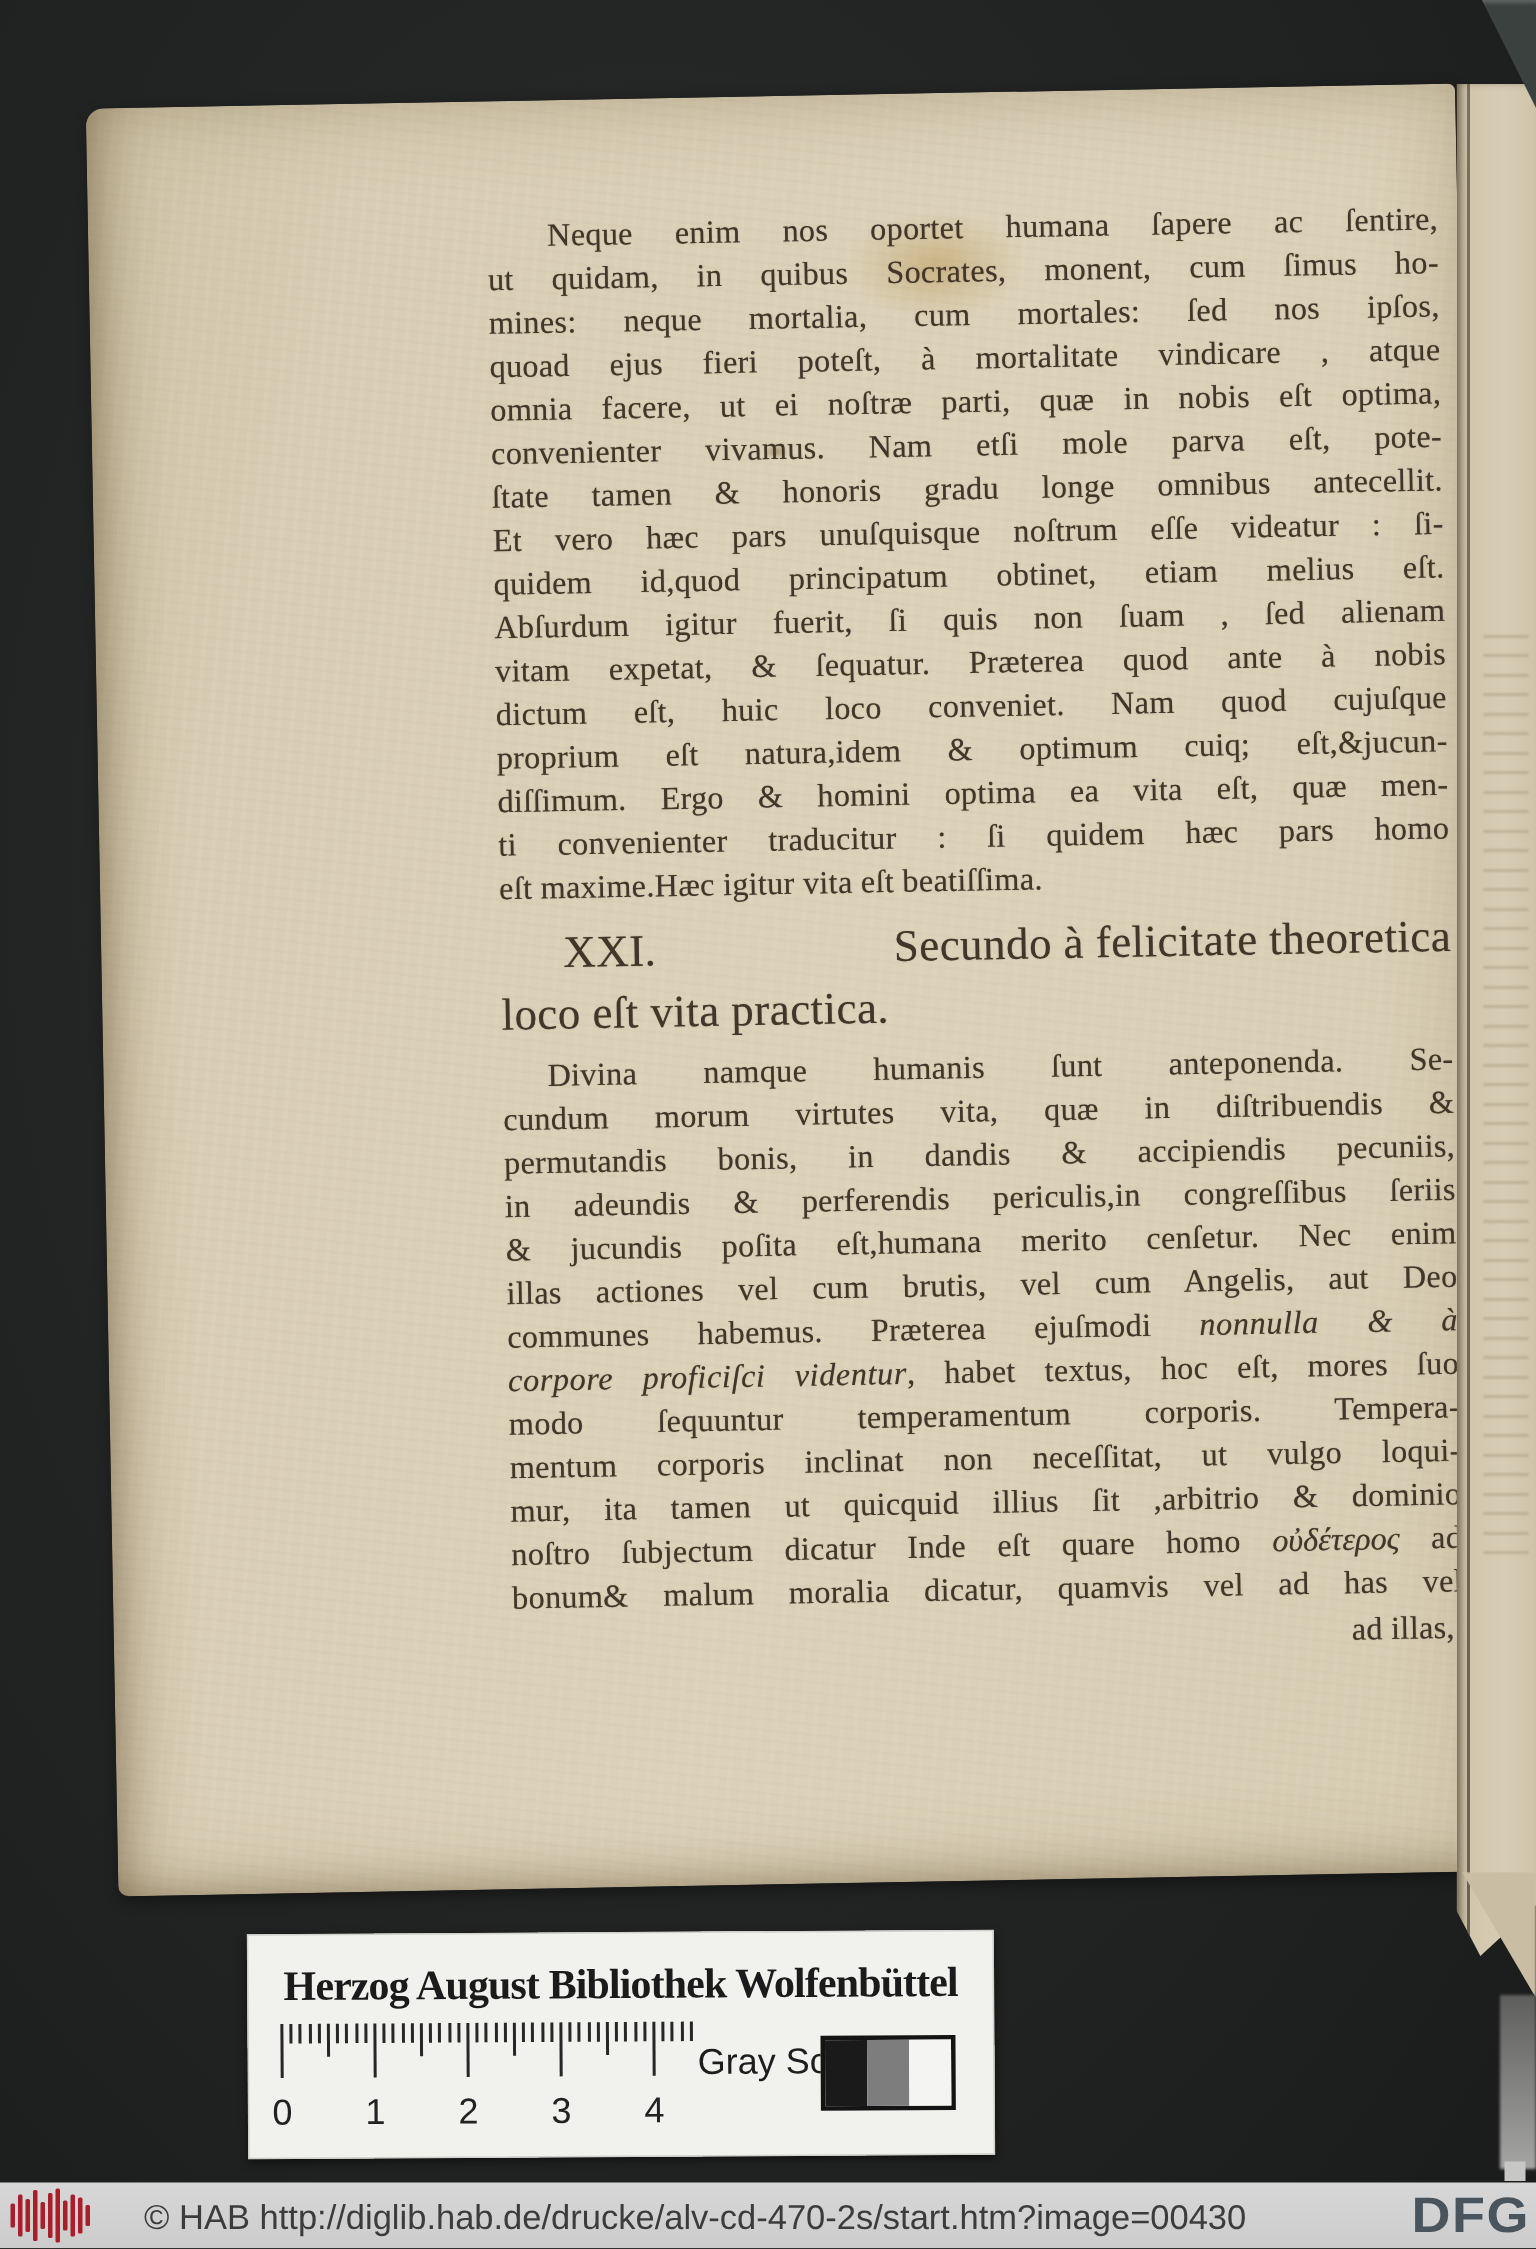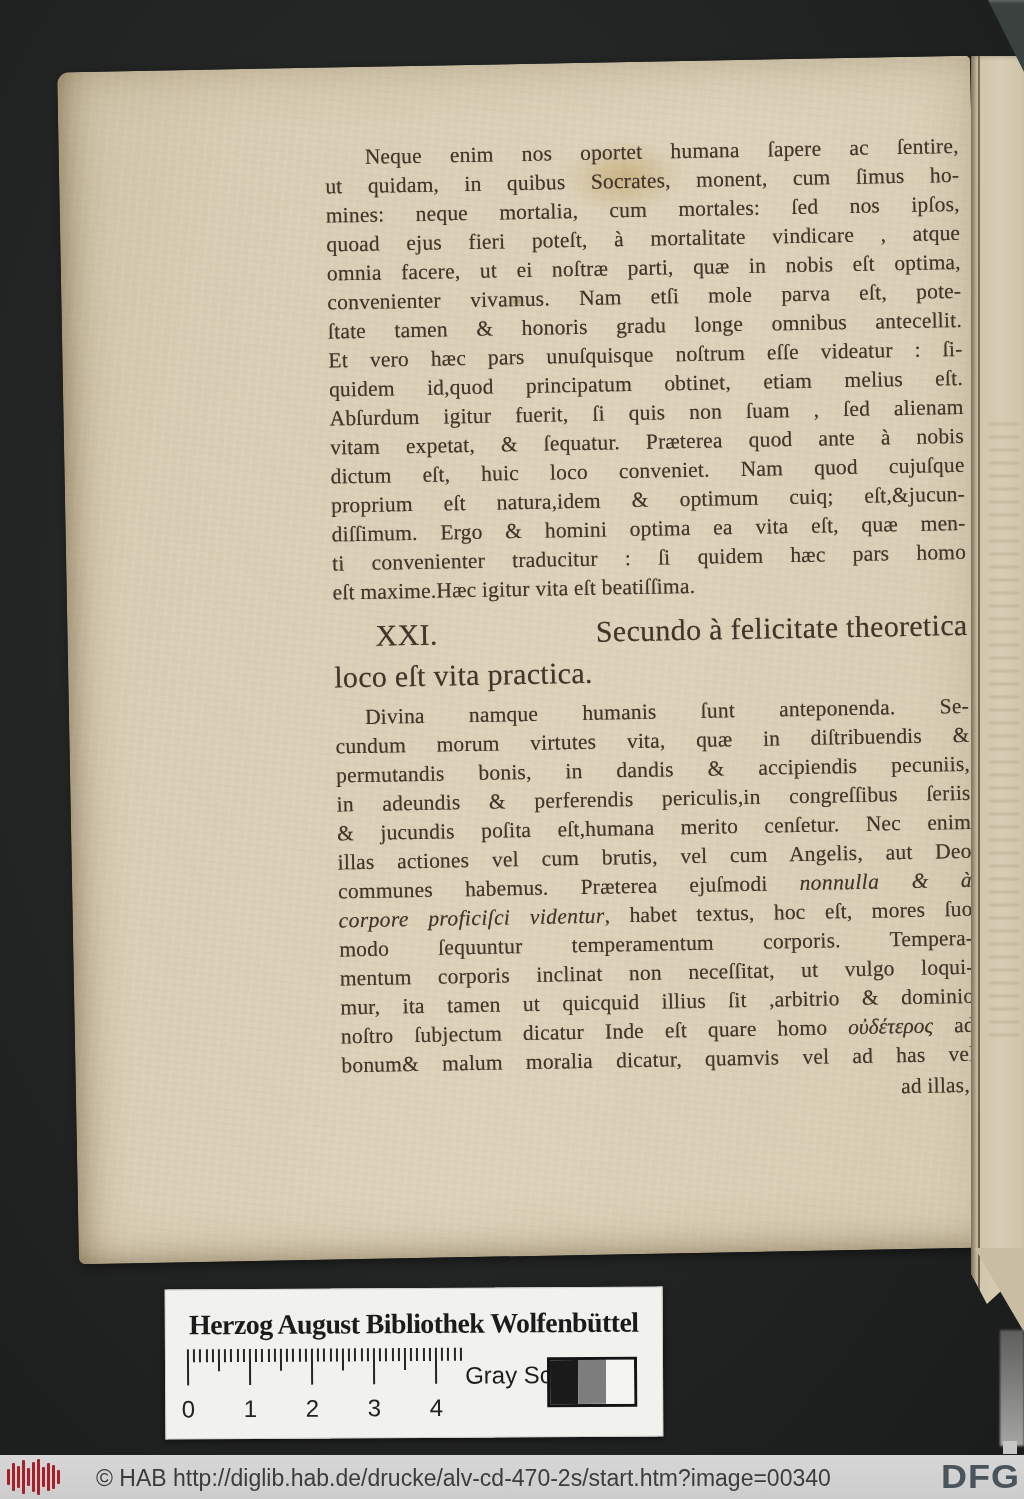--- a/index.html
+++ b/index.html
@@ -275,17 +275,17 @@
         <div class="hab-bar" style="height: 22px; background: rgb(168, 31, 44);"></div>
         <div class="hab-bar" style="height: 34px; background: rgb(168, 31, 44);"></div>
         <div class="hab-bar" style="height: 18px; background: rgb(168, 31, 44);"></div>
         <div class="hab-bar" style="height: 30px; background: rgb(168, 31, 44);"></div>
         <div class="hab-bar" style="height: 36px; background: rgb(168, 31, 44);"></div>
         <div class="hab-bar" style="height: 20px; background: rgb(168, 31, 44);"></div>
         <div class="hab-bar" style="height: 28px; background: rgb(168, 31, 44);"></div>
         <div class="hab-bar" style="height: 24px; background: rgb(168, 31, 44);"></div>
         <div class="hab-bar" style="height: 14px; background: rgb(168, 31, 44);"></div>
       </div>
-    <div class="copyright">© HAB http://diglib.hab.de/drucke/alv-cd-470-2s/start.htm?image=00340</div>
+    <div class="copyright">© HAB http://diglib.hab.de/drucke/alv-cd-470-2s/start.htm?image=00430</div>
     <div class="dfg">DFG</div>
   </div>
 
 </div>
 
 </body></html>

